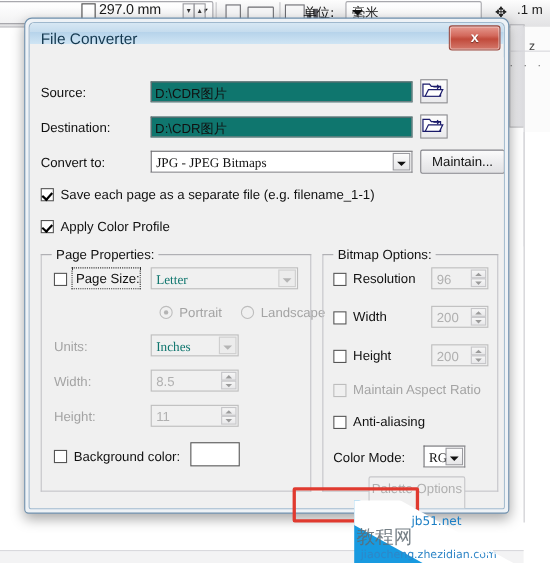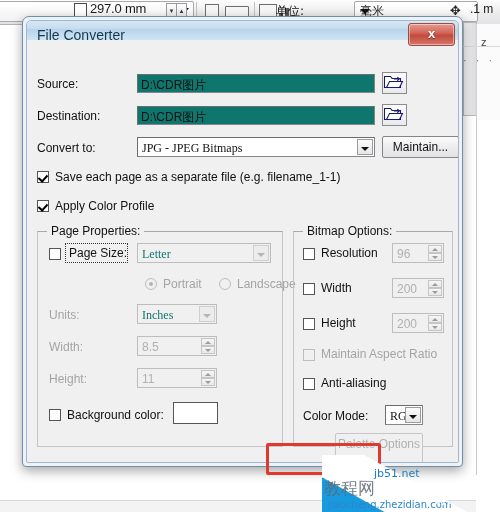--- a/index.html
+++ b/index.html
@@ -56,21 +56,21 @@
   .bg-chart{position:absolute;}
   .bg-chart b{position:absolute;bottom:0;width:4px;background:#5a5a60;display:block;}
 
   .bg-unitlabel{
     position:absolute;left:280px;top:3px;font-size:12px;color:#111;
     font-family:"DejaVu Sans",sans-serif;
   }
   .bg-unitcombo{
     position:absolute;left:314px;top:1px;width:122px;height:19px;
     background:linear-gradient(#ffffff,#f3f3f4);
-    border:1px solid #a8a8ad;border-radius:2px;margin-left:40px;
+    border:1px solid #a8a8ad;border-radius:2px;
   }
   .bg-unitcombo span{position:absolute;left:5px;top:1px;font-size:12px;color:#1a1a1a;font-family:"DejaVu Sans",sans-serif;}
   .bg-unitcombo .arrow{
     position:absolute;right:5px;top:7px;width:0;height:0;
     border-left:5px solid transparent;border-right:5px solid transparent;border-top:5px solid #111;
   }
   .bg-move{
     position:absolute;left:447px;top:2px;width:17px;height:17px;color:#222;font-size:13px;
     text-align:center;line-height:17px;
   }

